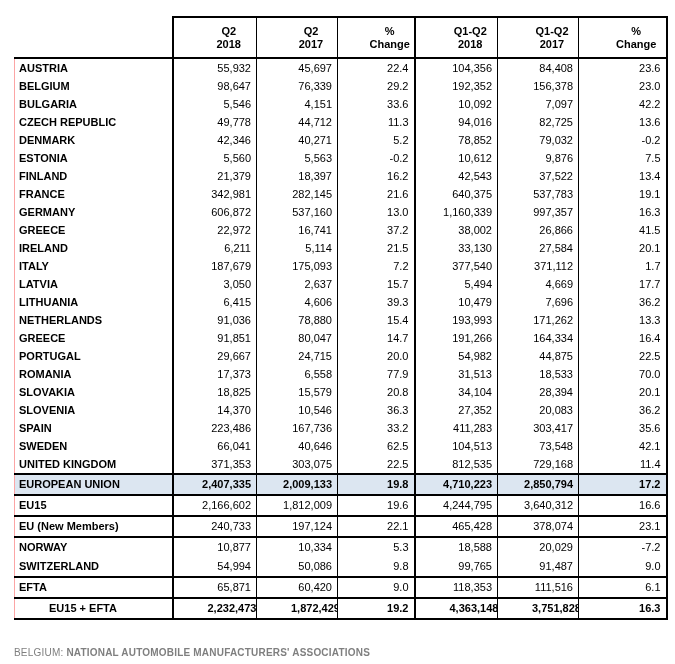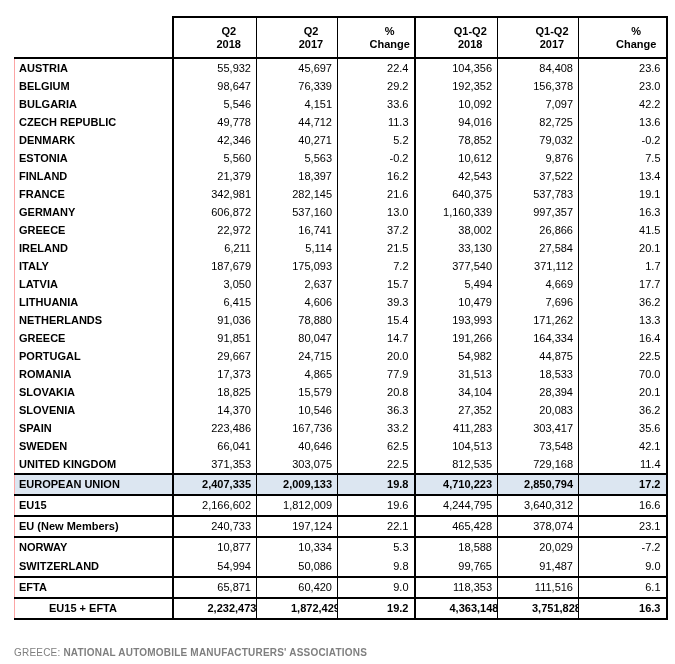--- a/index.html
+++ b/index.html
@@ -261,21 +261,21 @@
           <td class="c1 num">29,667</td>
           <td class="c2 num">24,715</td>
           <td class="c3 num">20.0</td>
           <td class="c4 num">54,982</td>
           <td class="c5 num">44,875</td>
           <td class="c6 num">22.5</td>
         </tr>
         <tr class="k-country">
           <td class="c0">ROMANIA</td>
           <td class="c1 num">17,373</td>
-          <td class="c2 num">4,865</td>
+          <td class="c2 num">6,558</td>
           <td class="c3 num">77.9</td>
           <td class="c4 num">31,513</td>
           <td class="c5 num">18,533</td>
           <td class="c6 num">70.0</td>
         </tr>
         <tr class="k-country">
           <td class="c0">SLOVAKIA</td>
           <td class="c1 num">18,825</td>
           <td class="c2 num">15,579</td>
           <td class="c3 num">20.8</td>
@@ -379,17 +379,17 @@
           <td class="c2 num">1,872,429</td>
           <td class="c3 num">19.2</td>
           <td class="c4 num">4,363,148</td>
           <td class="c5 num">3,751,828</td>
           <td class="c6 num">16.3</td>
         </tr>
       </tbody>
   </table>
 
   <div class="source">
-    <span>GREECE:</span>
+    <span>BELGIUM:</span>
     <span class="bold">NATIONAL AUTOMOBILE MANUFACTURERS' ASSOCIATIONS</span>
   </div>
 
 </div>
 
 </body></html>

